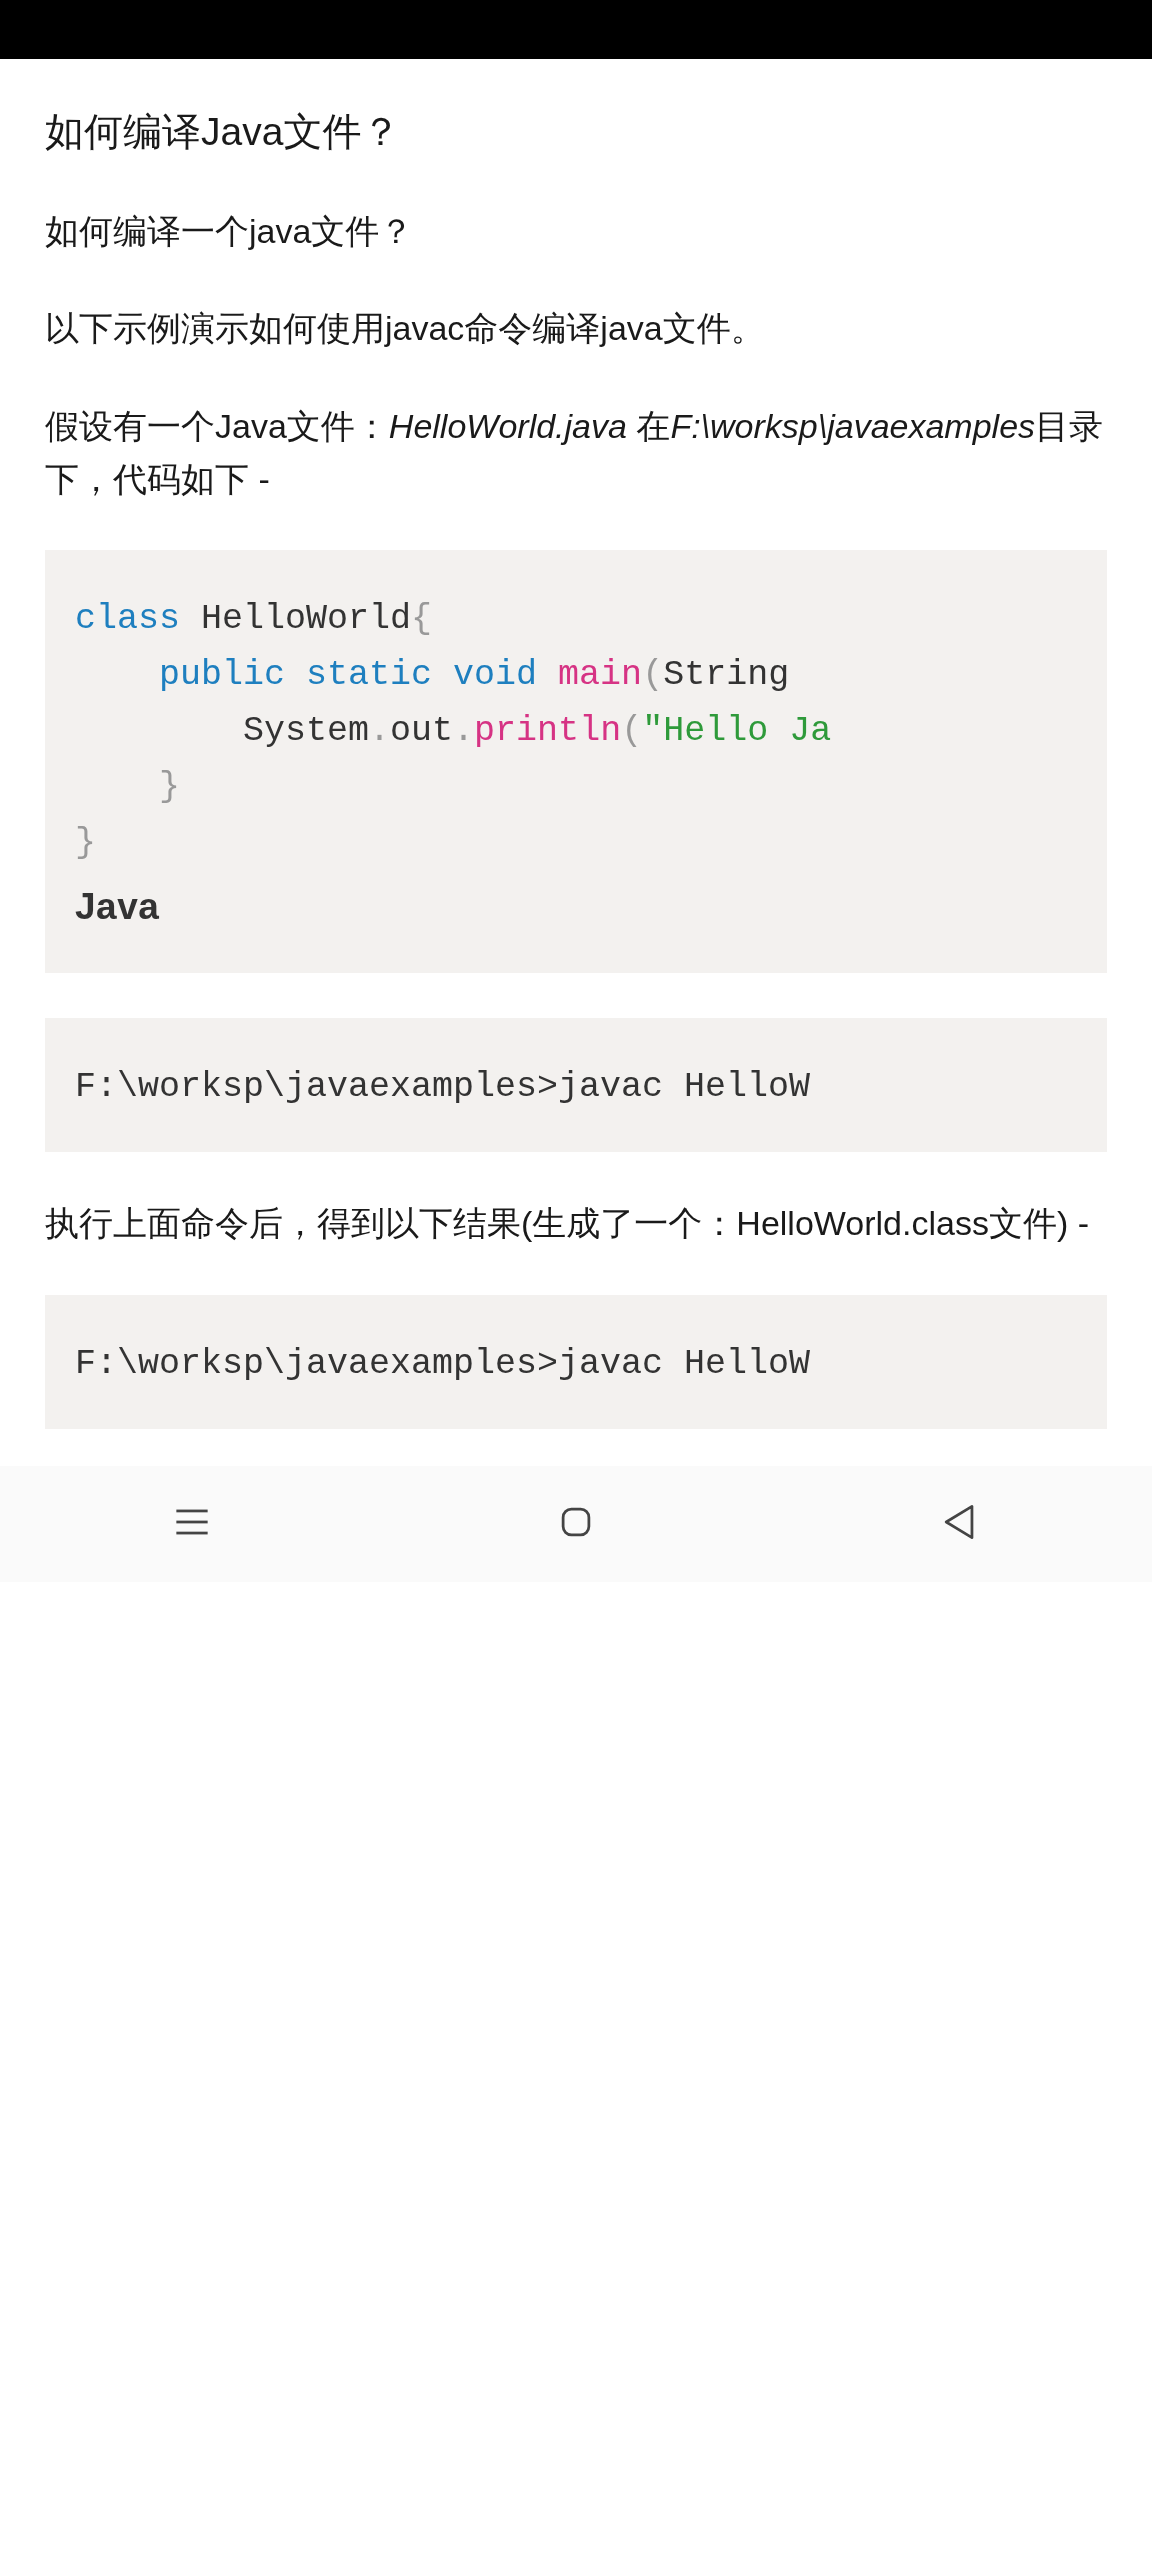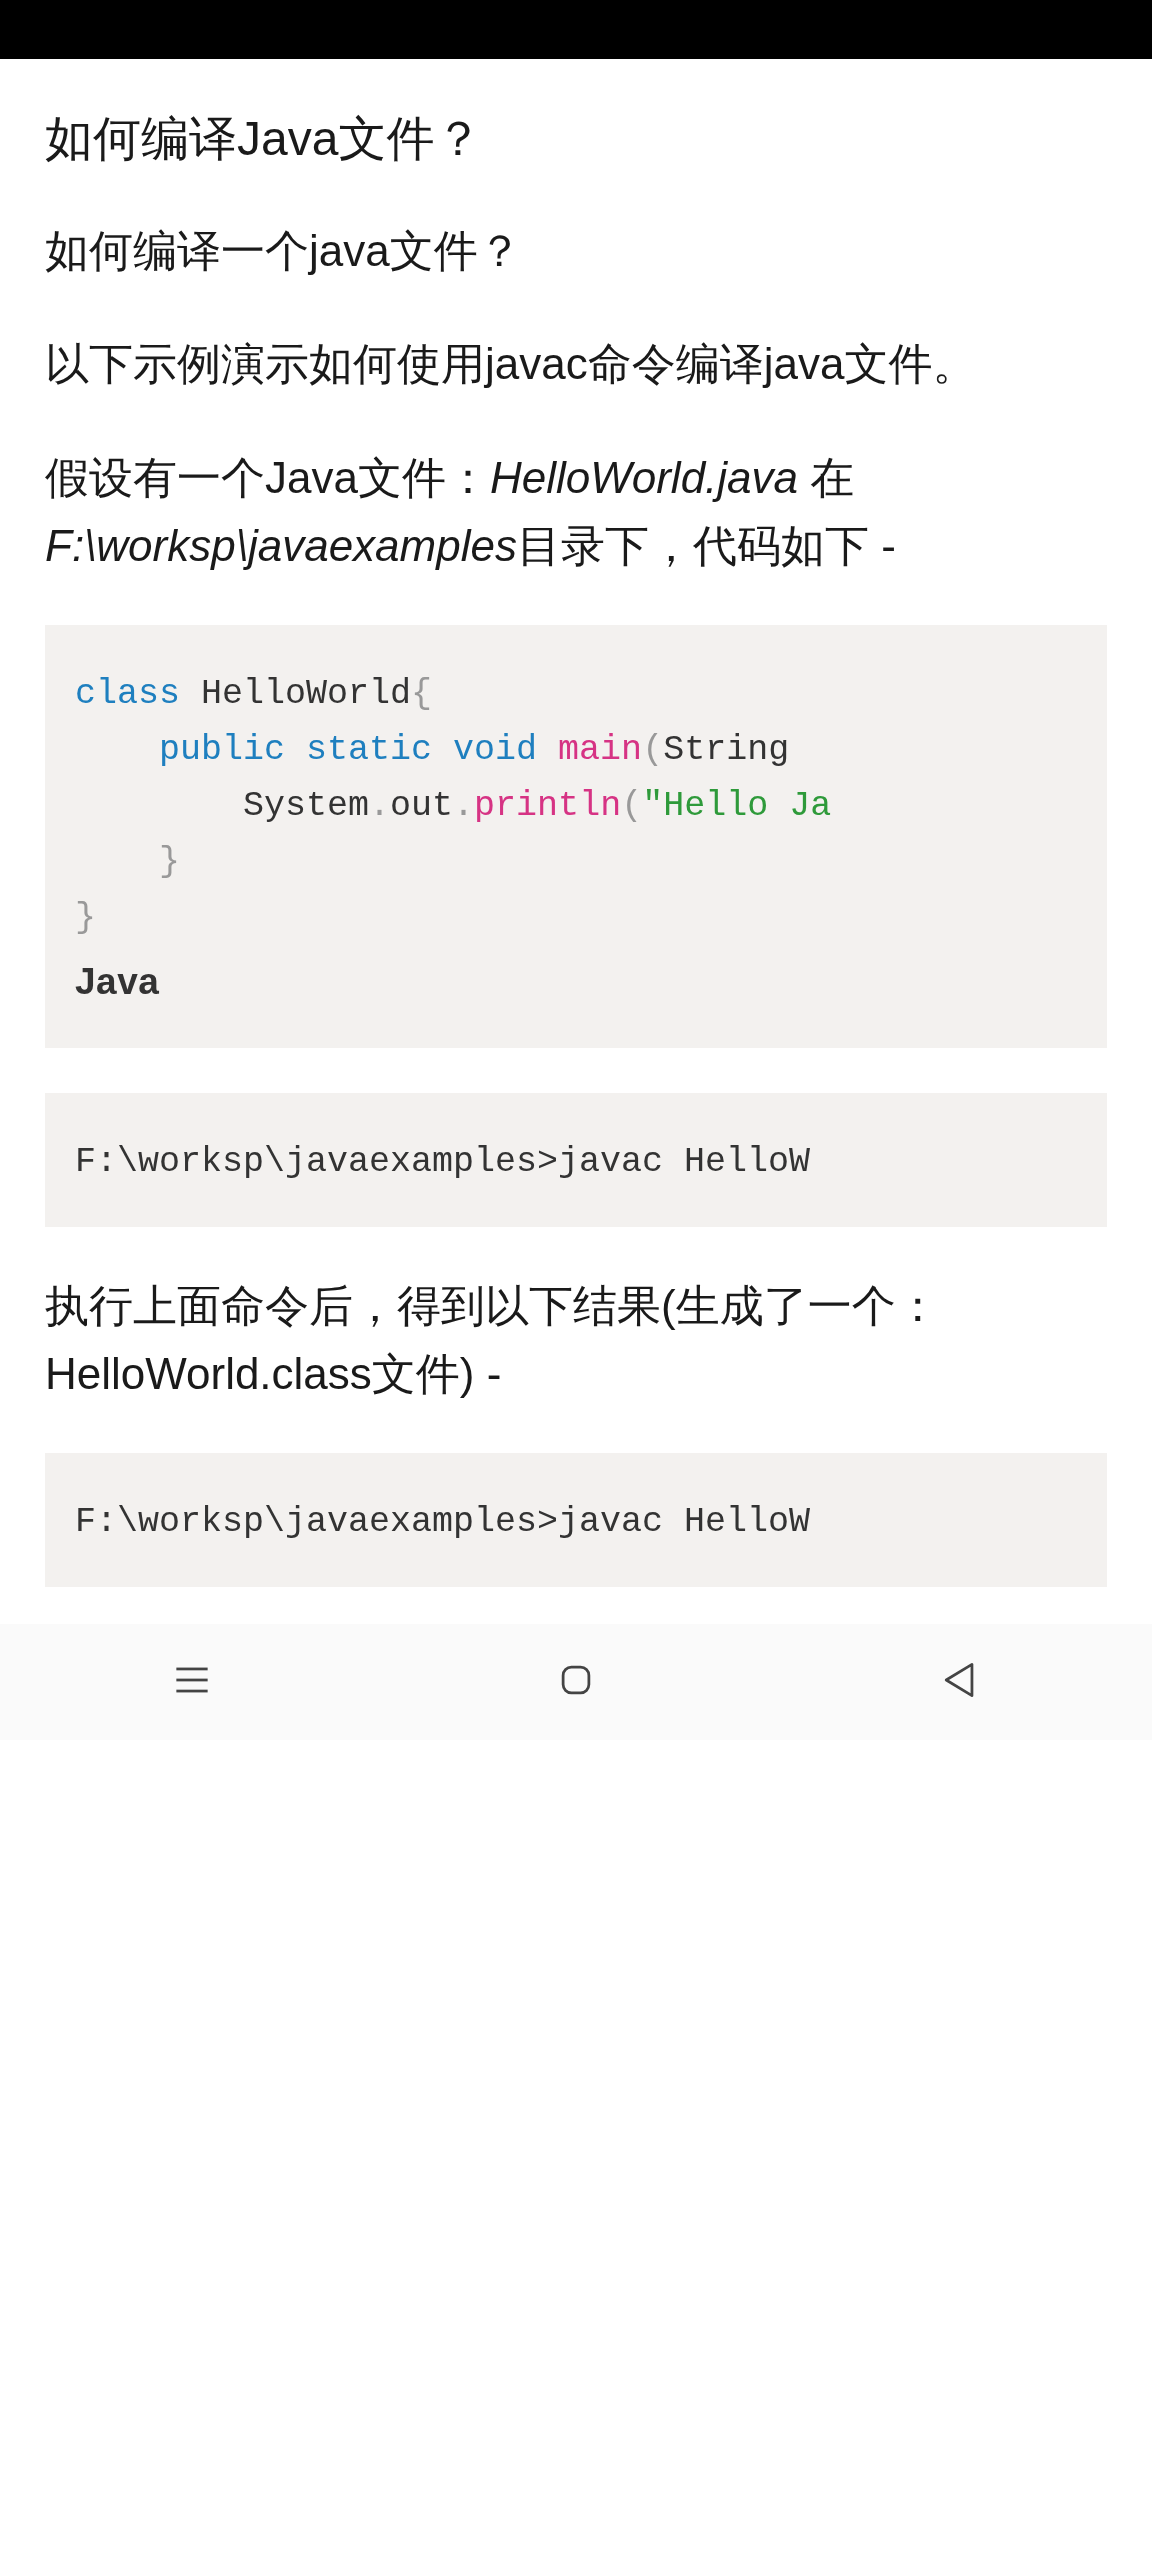--- a/index.html
+++ b/index.html
@@ -1,20 +1,20 @@
 <!DOCTYPE html>
 <html style="font-size:15px"><head>
 <meta charset="utf-8">
 <style>
   * { margin: 0; padding: 0; box-sizing: border-box; }
   html, body { width: 1152px; background: #fff; font-family: "Helvetica Neue", Arial, "PingFang SC", "Microsoft YaHei", sans-serif; }
   .status-bar { width: 100%; height: 59px; background: #000; }
   .content { padding: 46px 45px 37px 45px; width: 100%; }
-  .h1 { font-size: 48px; font-weight: 400; color: #1a1a1a; margin-bottom: 45px; line-height: 1.4; }
-  .p  { font-size: 44px; font-weight: 400; color: #1a1a1a; margin-bottom: 45px; line-height: 1.55; }
+  .h1 { font-size: 39px; font-weight: 400; color: #1a1a1a; margin-bottom: 45px; line-height: 1.4; }
+  .p  { font-size: 34px; font-weight: 400; color: #1a1a1a; margin-bottom: 45px; line-height: 1.55; }
   .p em { font-style: italic; text-align: center; }
   .codeblock {
     background: #f3f1ef;
     padding: 41px 30px 37px 30px;
     margin-bottom: 45px;
     font-size: 35px;
     line-height: 1.6;
     white-space: pre;
     overflow: hidden;
     font-family: "Menlo", "Consolas", "Liberation Mono", monospace;

